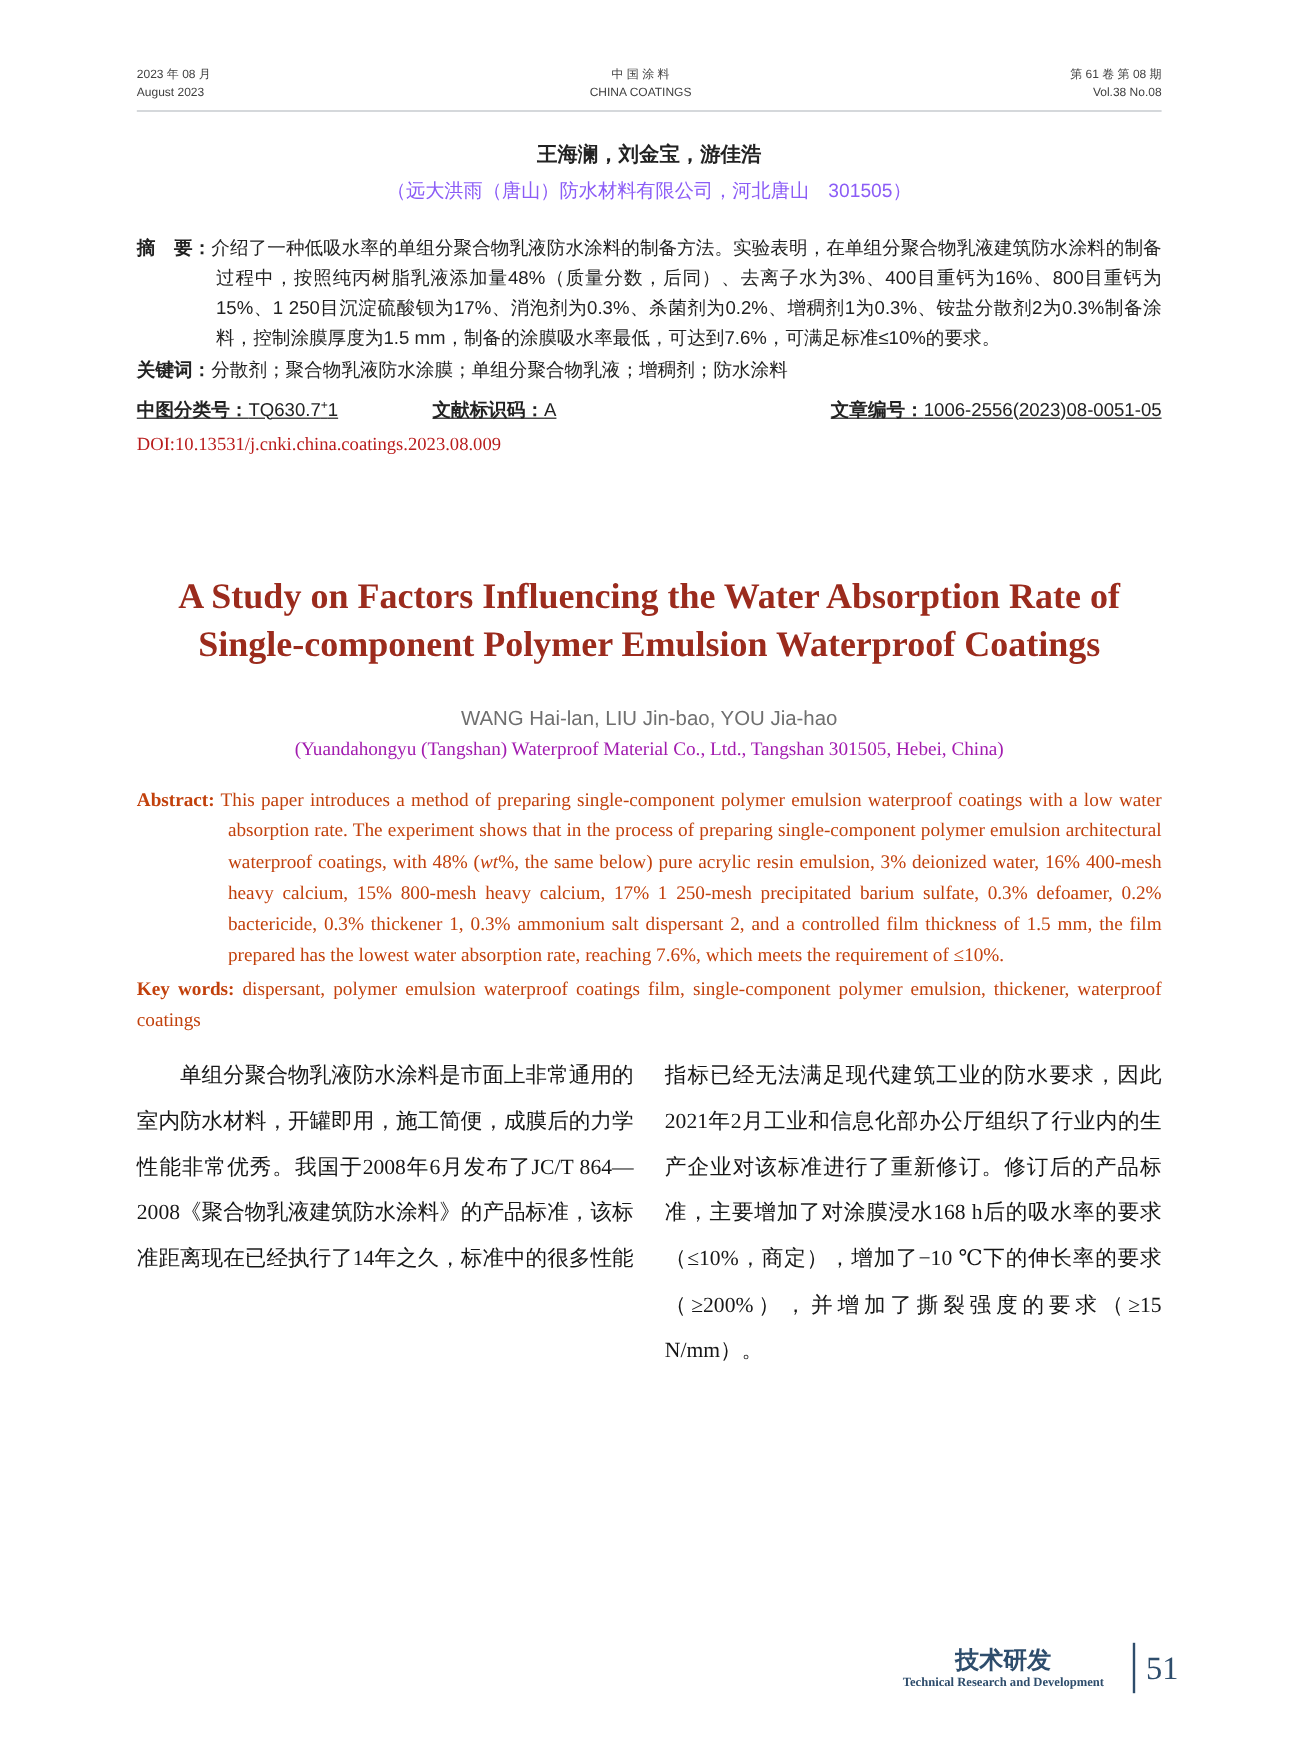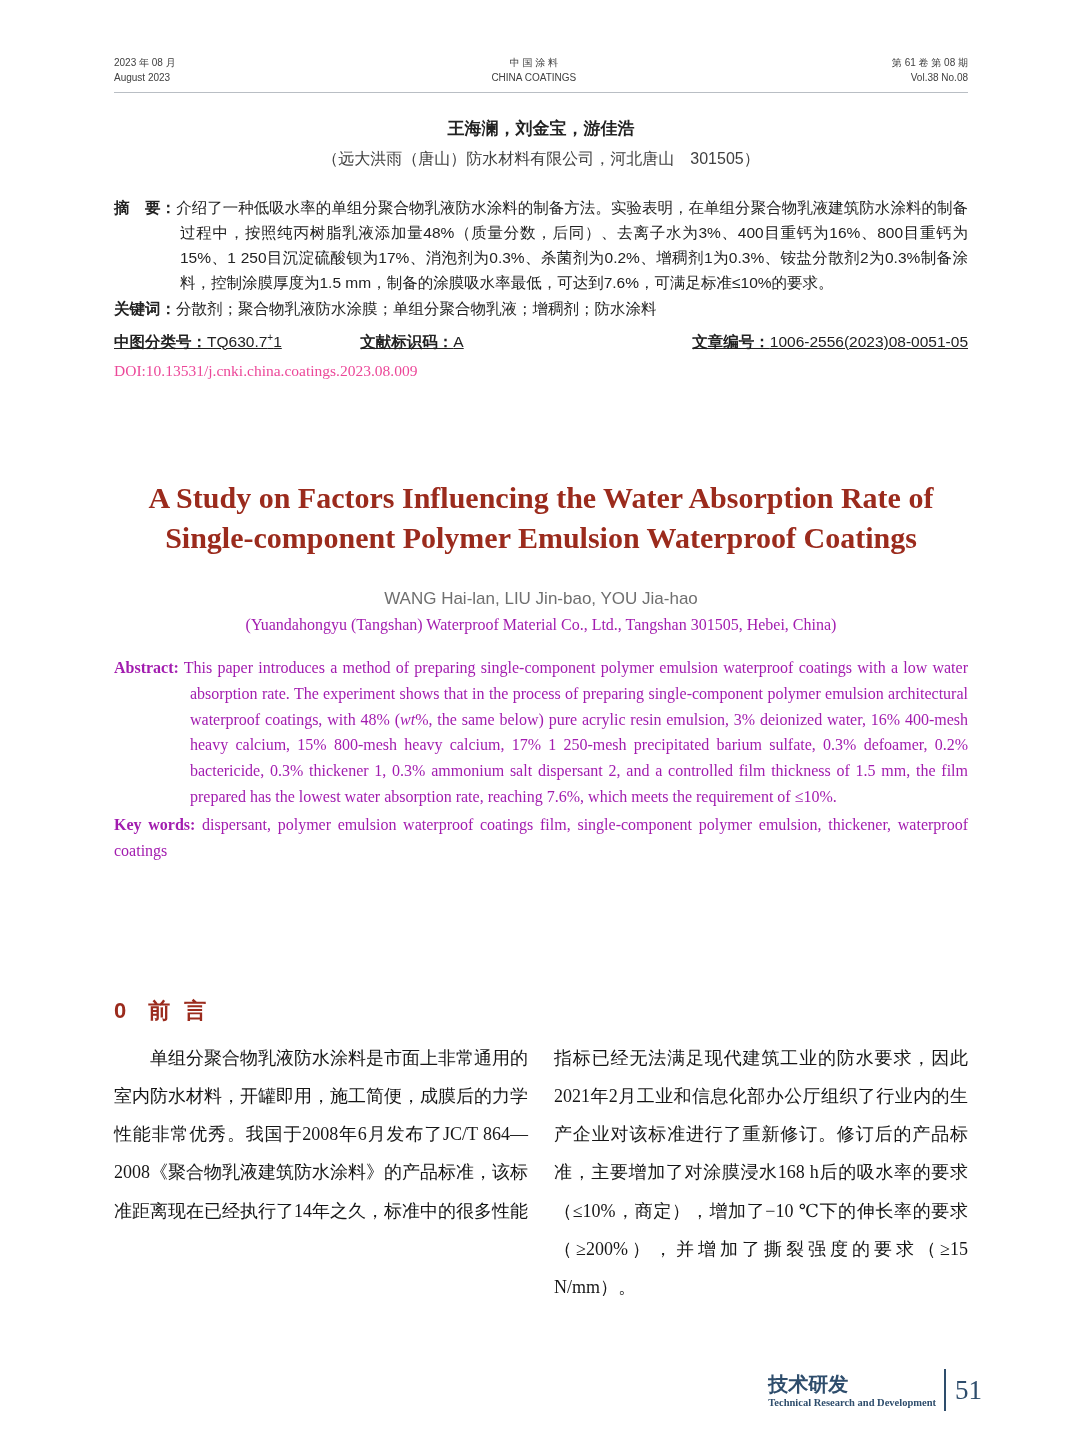--- a/index.html
+++ b/index.html
@@ -33,21 +33,21 @@
     letter-spacing: 3px;
     color: #9b2b1d;
   }
   .authors-zh {
     margin-top: 24px; text-align: center;
     font-family: "Liberation Sans", "DejaVu Sans", sans-serif;
     font-size: 17px; font-weight: 700; color: #222;
   }
   .affiliation-zh {
     margin-top: 9px; text-align: center;
-    font-size: 16px; color: #404040;
+    font-size: 16px; color: #8b5cf6;
     font-family: "Liberation Sans", "DejaVu Sans", sans-serif;
   }
 
   
   .abs-zh {
     margin-top: 25px;
     font-family: "Liberation Sans", "DejaVu Sans", sans-serif;
     font-size: 15.5px; line-height: 1.62;
     text-align: justify; color: #222;
   }
@@ -60,21 +60,21 @@
     margin-top: 10px;
     display: flex; justify-content: space-between;
     font-family: "Liberation Sans", "DejaVu Sans", sans-serif;
     font-size: 15.5px; color: #222; text-decoration: underline;
   }
   .clc-row .mid { margin-right: 150px; }
   sup { font-size: 10px; vertical-align: super; }
   .doi-line {
     margin-top: 9px;
     font-family: "Liberation Serif", "DejaVu Serif", serif;
-    font-size: 15.5px; color: #ec4899;
+    font-size: 15.5px; color: #b91c1c;
   }
 
   
   .title-en {
     margin-top: 98px;
     text-align: center;
     font-family: "Liberation Serif", "DejaVu Serif", serif;
     font-weight: 700;
     font-size: 30px; line-height: 1.35;
     color: #9b2b1d;
@@ -87,21 +87,21 @@
   .affiliation-en {
     margin-top: 7px; text-align: center;
     font-size: 16px; color: #a21caf;
     font-family: "Liberation Serif", "DejaVu Serif", serif;
   }
 
   
   .abs-en {
     margin-top: 21px;
     font-size: 16px; line-height: 1.62;
-    text-align: justify; color: #a21caf;
+    text-align: justify; color: #c2410c;
     font-family: "Liberation Serif", "DejaVu Serif", serif;
   }
   .hang-en { padding-left: 76px; text-indent: -76px; }
   .kw-en { margin-top: 2px; }
   .it { font-style: italic; }
 
   
   .section-head {
     margin-top: 132px;
     font-family: "Liberation Sans", "DejaVu Sans", sans-serif;
@@ -117,21 +117,21 @@
     text-align: justify; color: #161616;
   }
   .col-left p { text-indent: 2em; }
 
   
   .footer {
     position: absolute; right: 98px; bottom: 44px;
     display: flex; align-items: center;
     color: #2e4d6c;
   }
-  .footer-text { text-align: left; padding-right: 8px; }
+  .footer-text { text-align: center; padding-right: 24px; }
   .footer-zh {
     font-family: "Liberation Sans", "DejaVu Sans", sans-serif;
     font-weight: 800; font-size: 20px; line-height: 1.1;
   }
   .footer-en {
     font-family: "Liberation Serif", "DejaVu Serif", serif;
     font-weight: 700; font-size: 10.5px; margin-top: 2px;
   }
   .footer-divider { width: 2px; height: 42px; background: #2e4d6c; }
   .footer-page {
@@ -182,23 +182,20 @@
   </h2>
 
   <div class="authors-en">WANG Hai-lan, LIU Jin-bao, YOU Jia-hao</div>
   <div class="affiliation-en">(Yuandahongyu (Tangshan) Waterproof Material Co., Ltd., Tangshan 301505, Hebei, China)</div>
 
   <div class="abs-en">
     <p class="hang-en"><span class="lbl">Abstract:</span><span> This paper introduces a method of preparing single-component polymer emulsion waterproof coatings with a low water absorption rate. The experiment shows that in the process of preparing single-component polymer emulsion architectural waterproof coatings, with 48% (</span><span class="it">wt</span><span>%, the same below) pure acrylic resin emulsion, 3% deionized water, 16% 400-mesh heavy calcium, 15% 800-mesh heavy calcium, 17% 1 250-mesh precipitated barium sulfate, 0.3% defoamer, 0.2% bactericide, 0.3% thickener 1, 0.3% ammonium salt dispersant 2, and a controlled film thickness of 1.5 mm, the film prepared has the lowest water absorption rate, reaching 7.6%, which meets the requirement of ≤10%.</span></p>
     <p class="kw-en"><span class="lbl">Key words:</span><span> dispersant, polymer emulsion waterproof coatings film, single-component polymer emulsion, thickener, waterproof coatings</span></p>
   </div>
 
-  <div class="section-head">
-    <span class="num">0</span><span class="ttl">前言</span>
-  </div>
 
   <div class="columns">
     <div class="col-left">
       <p>单组分聚合物乳液防水涂料是市面上非常通用的室内防水材料，开罐即用，施工简便，成膜后的力学性能非常优秀。我国于2008年6月发布了JC/T 864—2008《聚合物乳液建筑防水涂料》的产品标准，该标准距离现在已经执行了14年之久，标准中的很多性能</p>
     </div>
     <div class="col-right">
       <p>指标已经无法满足现代建筑工业的防水要求，因此2021年2月工业和信息化部办公厅组织了行业内的生产企业对该标准进行了重新修订。修订后的产品标准，主要增加了对涂膜浸水168 h后的吸水率的要求（≤10%，商定），增加了−10 ℃下的伸长率的要求（≥200%），并增加了撕裂强度的要求（≥15 N/mm）。</p>
     </div>
   </div>
 

